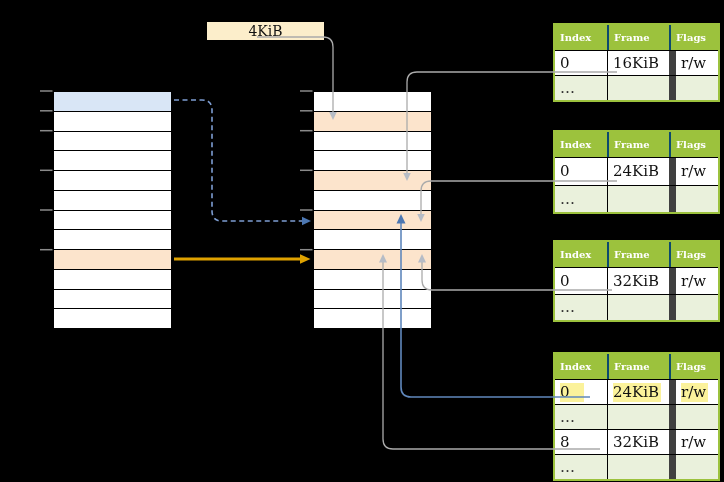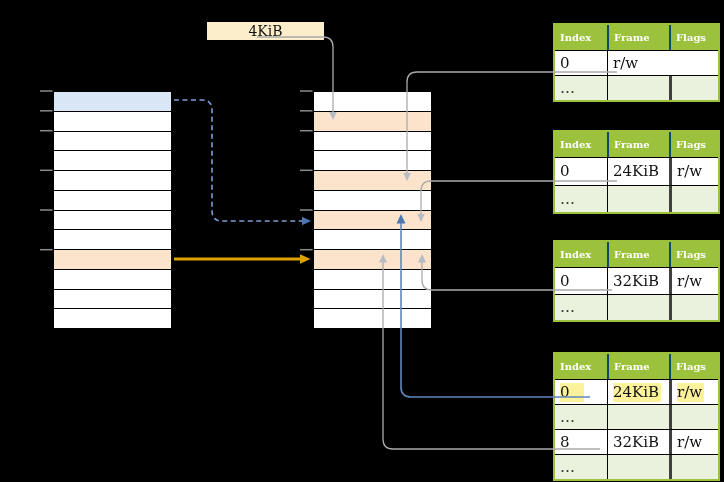--- a/index.html
+++ b/index.html
@@ -48,21 +48,21 @@
   #pt3{top:352px;height:129px;}
   .trow{display:flex;flex:1;min-height:0;}
   .thead{flex:0 0 25px;background:var(--table-header-green);}
   .trow:not(.thead){border-top:1px solid #000;}
   .tcell{
     box-sizing:border-box;display:flex;align-items:center;
     padding-left:5px;font-size:15px;color:#111;overflow:hidden;
   }
   .tcell:nth-child(1){width:52px;}
   .tcell:nth-child(2){width:62px;border-left:1px solid #000;}
-  .tcell:nth-child(3){flex:1;border-left:3px solid #404040;}
+  .tcell:nth-child(3){flex:1;border-left:7px solid #404040;}
   .hcell{color:#fff;font-weight:bold;font-size:10px;}
   .hcell:nth-child(1){border-left:none;}
   .hcell:nth-child(2),.hcell:nth-child(3){border-left:2px solid #0c4a6e;}
   .shaded .tcell{background:var(--table-row-green);color:#333;}
   .hl{background:var(--highlight-yellow);padding:0 2px 1px 0;}
   .hl-wide{padding-right:14px;}
 </style>
 </head>
 <body>
 
@@ -101,20 +101,21 @@
   </div>
 
 <div id="pt0" class="ptable">
     <div class="trow thead">
       <div class="tcell hcell">Index</div>
       <div class="tcell hcell">Frame</div>
       <div class="tcell hcell">Flags</div>
     </div>
     <div class="trow">
       <div class="tcell">0</div>
+      <div class="tcell">16KiB</div>
       <div class="tcell">r/w</div>
     </div>
     <div class="trow shaded">
       <div class="tcell">…</div>
       <div class="tcell"></div>
       <div class="tcell"></div>
     </div>
   </div>
 <div id="pt1" class="ptable">
     <div class="trow thead">

